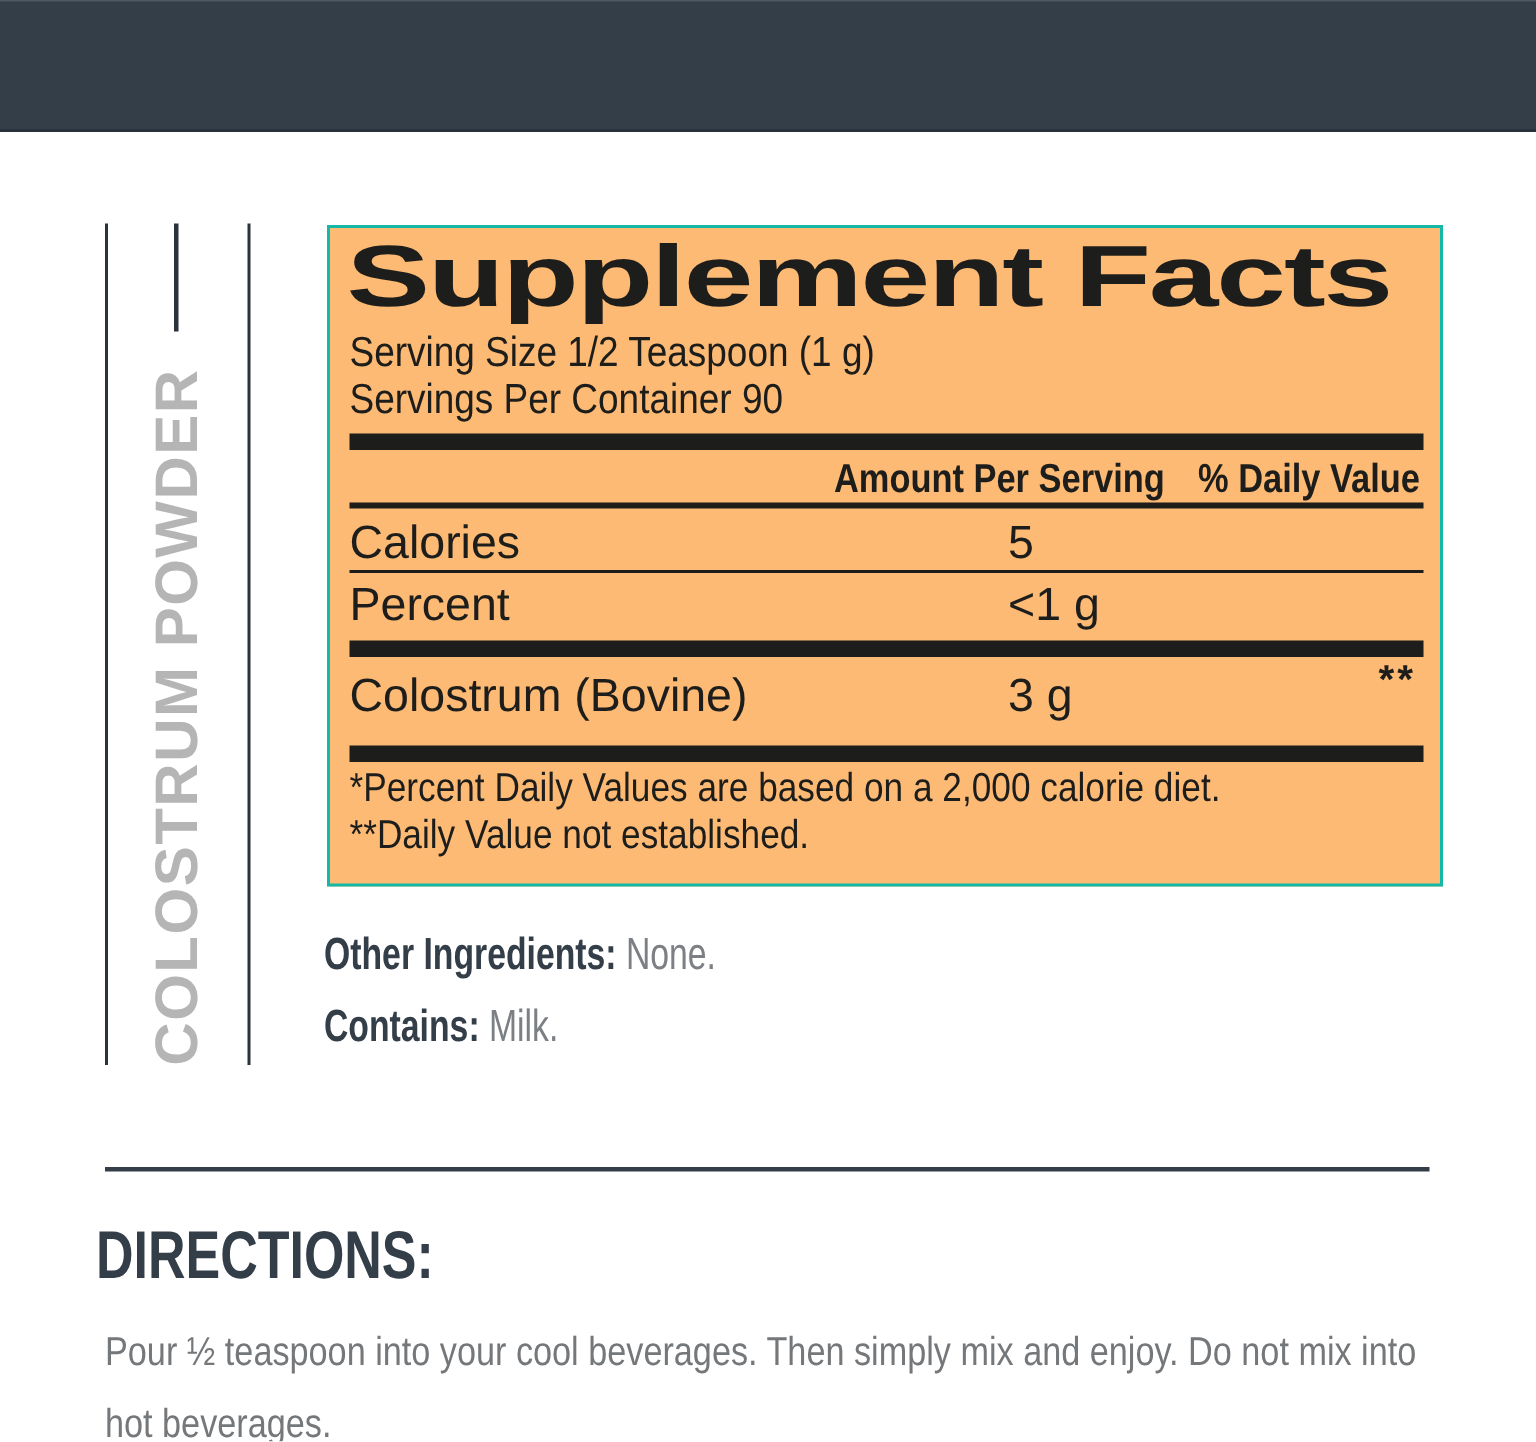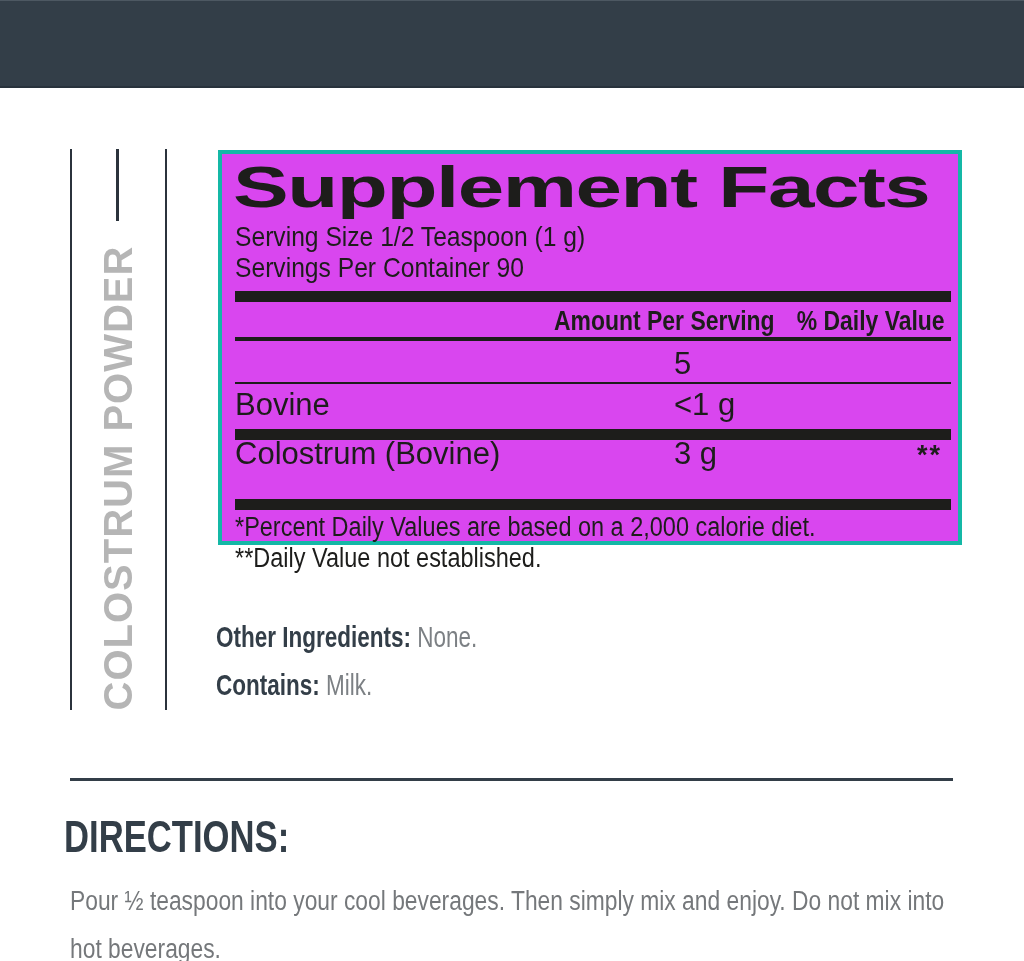--- a/index.html
+++ b/index.html
@@ -19,22 +19,22 @@
   .side-rule.right{left:165px;}
   .side-dash{position:absolute;left:116px;top:149px;width:3px;height:72px;background:#2b333c;}
   .side-label{
     position:absolute;left:-117px;top:452px;width:470px;height:52px;
     transform:rotate(-90deg);
     font-weight:700;font-size:40px;line-height:52px;letter-spacing:1px;
     color:#b5b5b5;text-align:center;white-space:nowrap;
   }
   
   .sf-box{
-    position:absolute;left:218px;top:150px;width:744px;height:395px;
-    border:4px solid #14b8a6;box-sizing:border-box;background:#d946ef;
+    position:absolute;left:218px;top:150px;width:744px;height:441px;
+    border:2px solid #14b8a6;box-sizing:border-box;background:#fdba74;
   }
   .sf-box *{position:absolute;white-space:nowrap;}
   .sf-title{
     left:11px;top:2px;font-size:58px;font-weight:900;letter-spacing:-1px;
     transform:scaleX(1.44);transform-origin:0 0;line-height:62px;color:#1d1d1b;
   }
   .sf-serving{left:13px;top:68px;font-size:28px;line-height:30px;transform:scaleX(0.88);transform-origin:0 0;}
   .sf-servings{left:13px;top:99px;font-size:28px;line-height:30px;transform:scaleX(0.88);transform-origin:0 0;}
   .bar{left:13px;width:716px;height:11px;background:#1d1d1b;}
   .bar1{top:137px;}
@@ -46,21 +46,21 @@
     right:13px;top:152px;font-size:27px;font-weight:700;line-height:30px;
     transform:scaleX(0.85);transform-origin:100% 50%;
   }
   .sf-header .col-amount{position:static;margin-right:26px;}
   .sf-header .col-dv{position:static;}
   .nutrient{font-size:31px;line-height:36px;}
   .n-name{left:13px;}
   .n-amt{left:452px;}
   .row1{top:192px;}
   .row2{top:233px;}
-  .row3{top:282px;}
+  .row3{top:294px;}
   .dv-ast{right:16px;top:286px;font-size:27px;font-weight:700;letter-spacing:2px;}
   .fn{left:13px;font-size:27px;line-height:31px;transform:scaleX(0.87);transform-origin:0 0;}
   .fn1{top:358px;}
   .fn2{top:389px;}
   
   .info-line{
     position:absolute;left:216px;font-size:30px;line-height:34px;white-space:nowrap;
     transform:scaleX(0.75);transform-origin:0 0;
   }
   .oi-line{top:620px;}
@@ -97,24 +97,25 @@
     <div class="sf-serving">Serving Size 1/2 Teaspoon (1 g)</div>
     <div class="sf-servings">Servings Per Container 90</div>
 
     <div class="bar bar1"></div>
 
     <div class="sf-header">
       <span class="col-amount">Amount Per Serving</span><span class="col-dv">% Daily Value</span>
     </div>
     <div class="rule-med"></div>
 
+    <div class="nutrient n-name row1">Calories</div>
     <div class="nutrient n-amt row1">5</div>
     <div class="rule-thin"></div>
 
-    <div class="nutrient n-name row2">Bovine</div>
+    <div class="nutrient n-name row2">Percent</div>
     <div class="nutrient n-amt row2">&lt;1 g</div>
     <div class="bar bar2"></div>
 
     <div class="nutrient n-name row3">Colostrum (Bovine)</div>
     <div class="nutrient n-amt row3">3 g</div>
     <div class="dv-ast">**</div>
     <div class="bar bar3"></div>
 
     <div class="fn fn1">*Percent Daily Values are based on a 2,000 calorie diet.</div>
     <div class="fn fn2">**Daily Value not established.</div>

